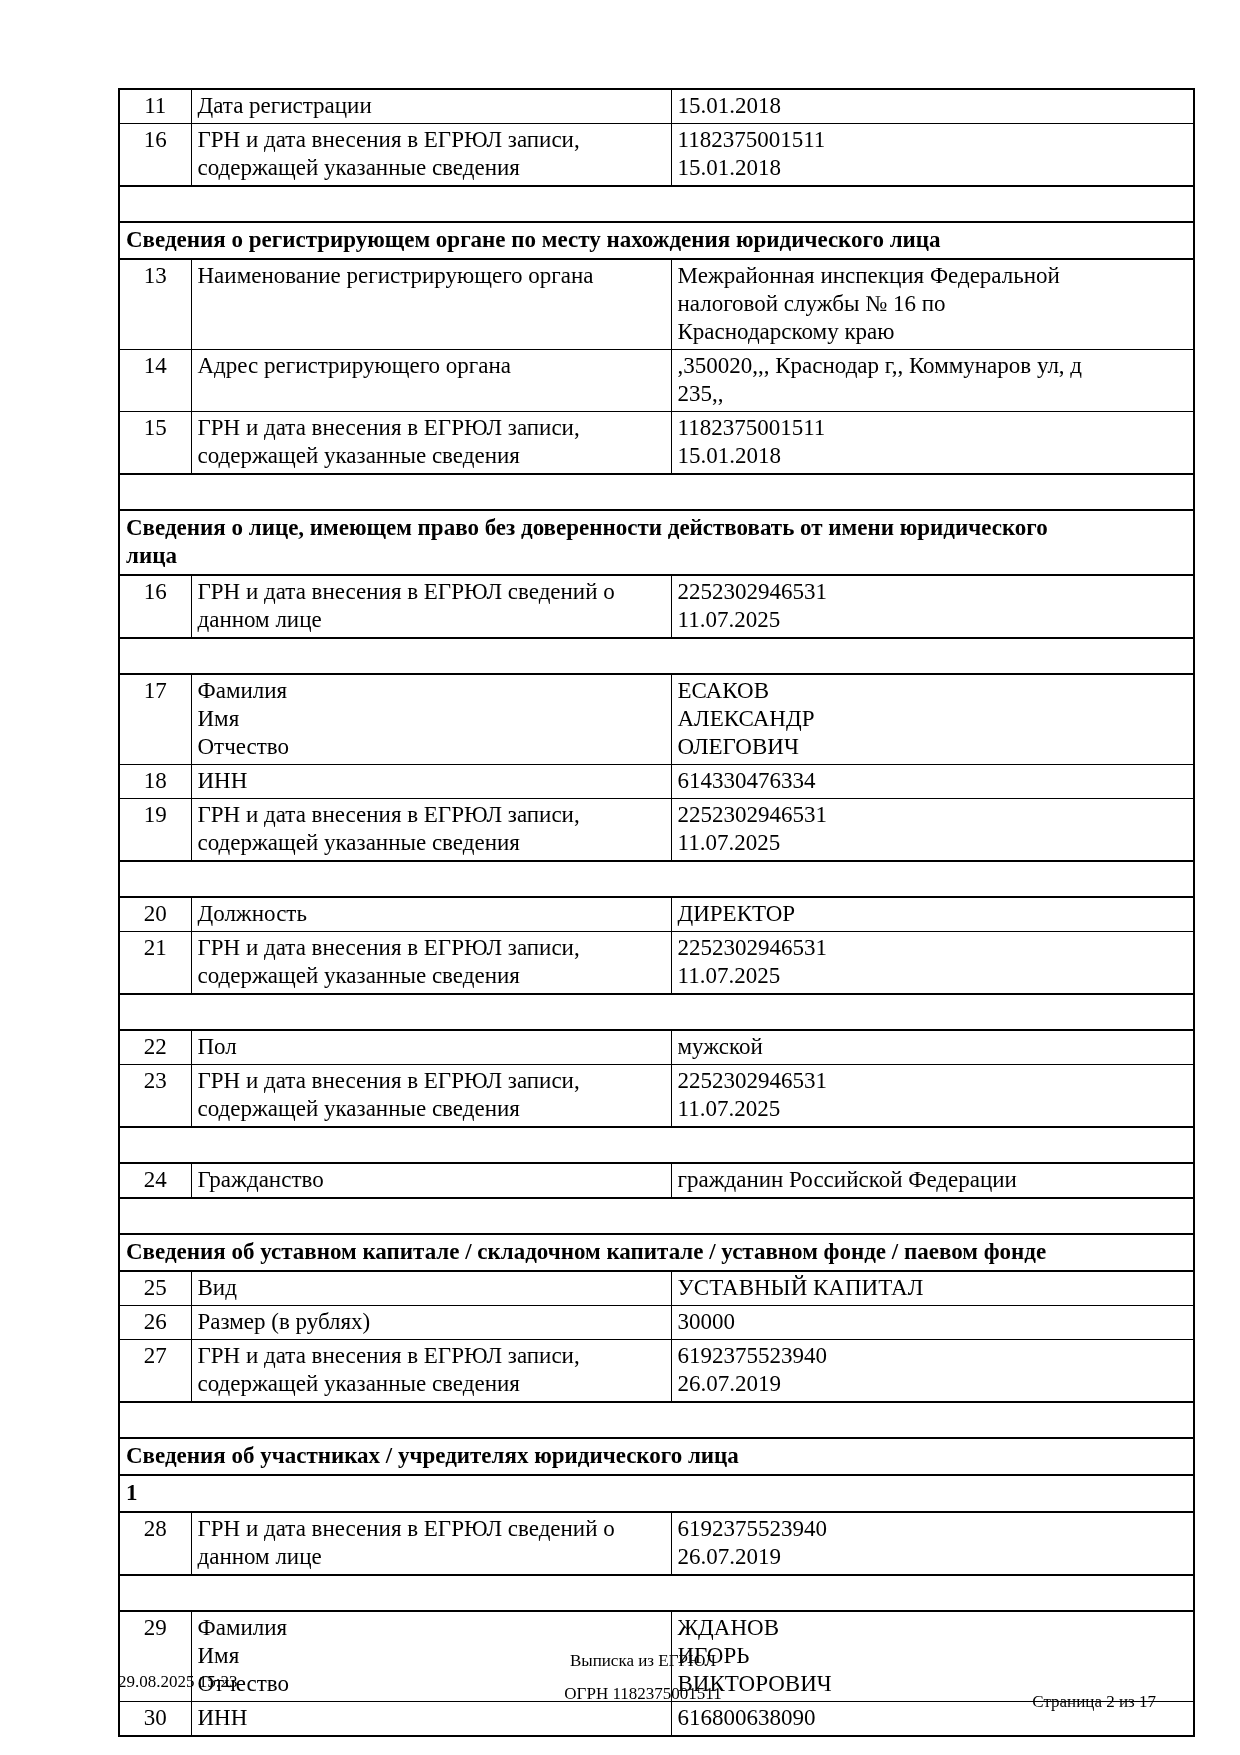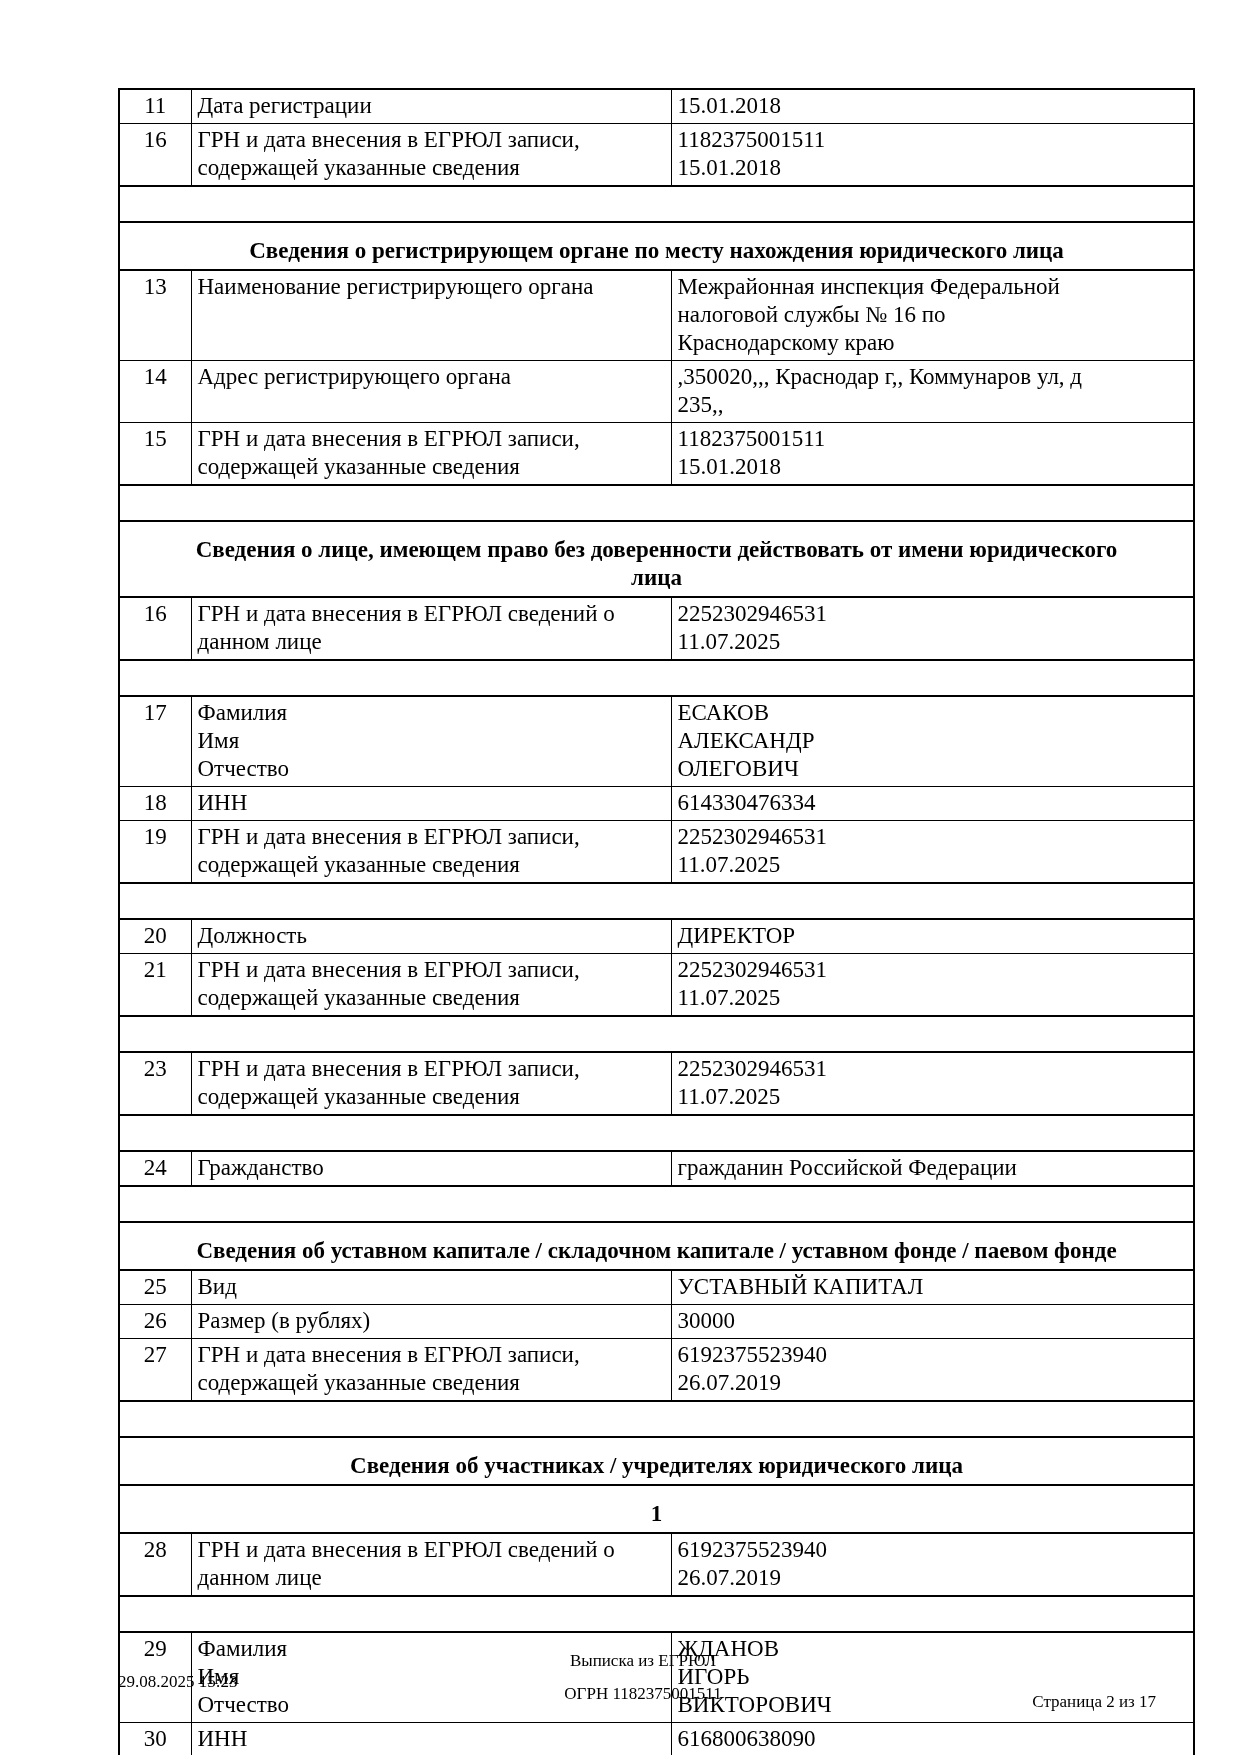--- a/index.html
+++ b/index.html
@@ -34,24 +34,23 @@
   }
   td.num-cell {
     width: 72px;
     text-align: center;
     padding-left: 2px; padding-right: 2px;
   }
   td.label-cell { width: 480px; }
   td.value-cell { width: 523px; }
   tr.section-row td {
     font-weight: bold;
-    text-align: center;
     border-top: 2px solid #000000;
     border-bottom: 2px solid #000000;
-    padding-top: 14px; padding-bottom: 4px; border-radius: 18px;
+    padding-top: 3px; padding-bottom: 4px; border-radius: 18px;
   }
   tr.spacer-row td {
     height: 36px;
     border-top: 2px solid #000000;
     border-bottom: 2px solid #000000;
   }
   table.doc-table { border: 2px solid #000000; }
   .footer {
     position: absolute;
     left: 118px; top: 1650px;
@@ -166,20 +165,25 @@
         </tr>
         <tr>
           <td class="num-cell">21</td>
           <td class="label-cell">ГРН и дата внесения в ЕГРЮЛ записи,
 содержащей указанные сведения</td>
           <td class="value-cell">2252302946531
 11.07.2025</td>
         </tr>
         <tr class="spacer-row">
           <td colspan="3"></td>
+        </tr>
+        <tr>
+          <td class="num-cell">22</td>
+          <td class="label-cell">Пол</td>
+          <td class="value-cell">мужской</td>
         </tr>
         <tr>
           <td class="num-cell">23</td>
           <td class="label-cell">ГРН и дата внесения в ЕГРЮЛ записи,
 содержащей указанные сведения</td>
           <td class="value-cell">2252302946531
 11.07.2025</td>
         </tr>
         <tr class="spacer-row">
           <td colspan="3"></td>

